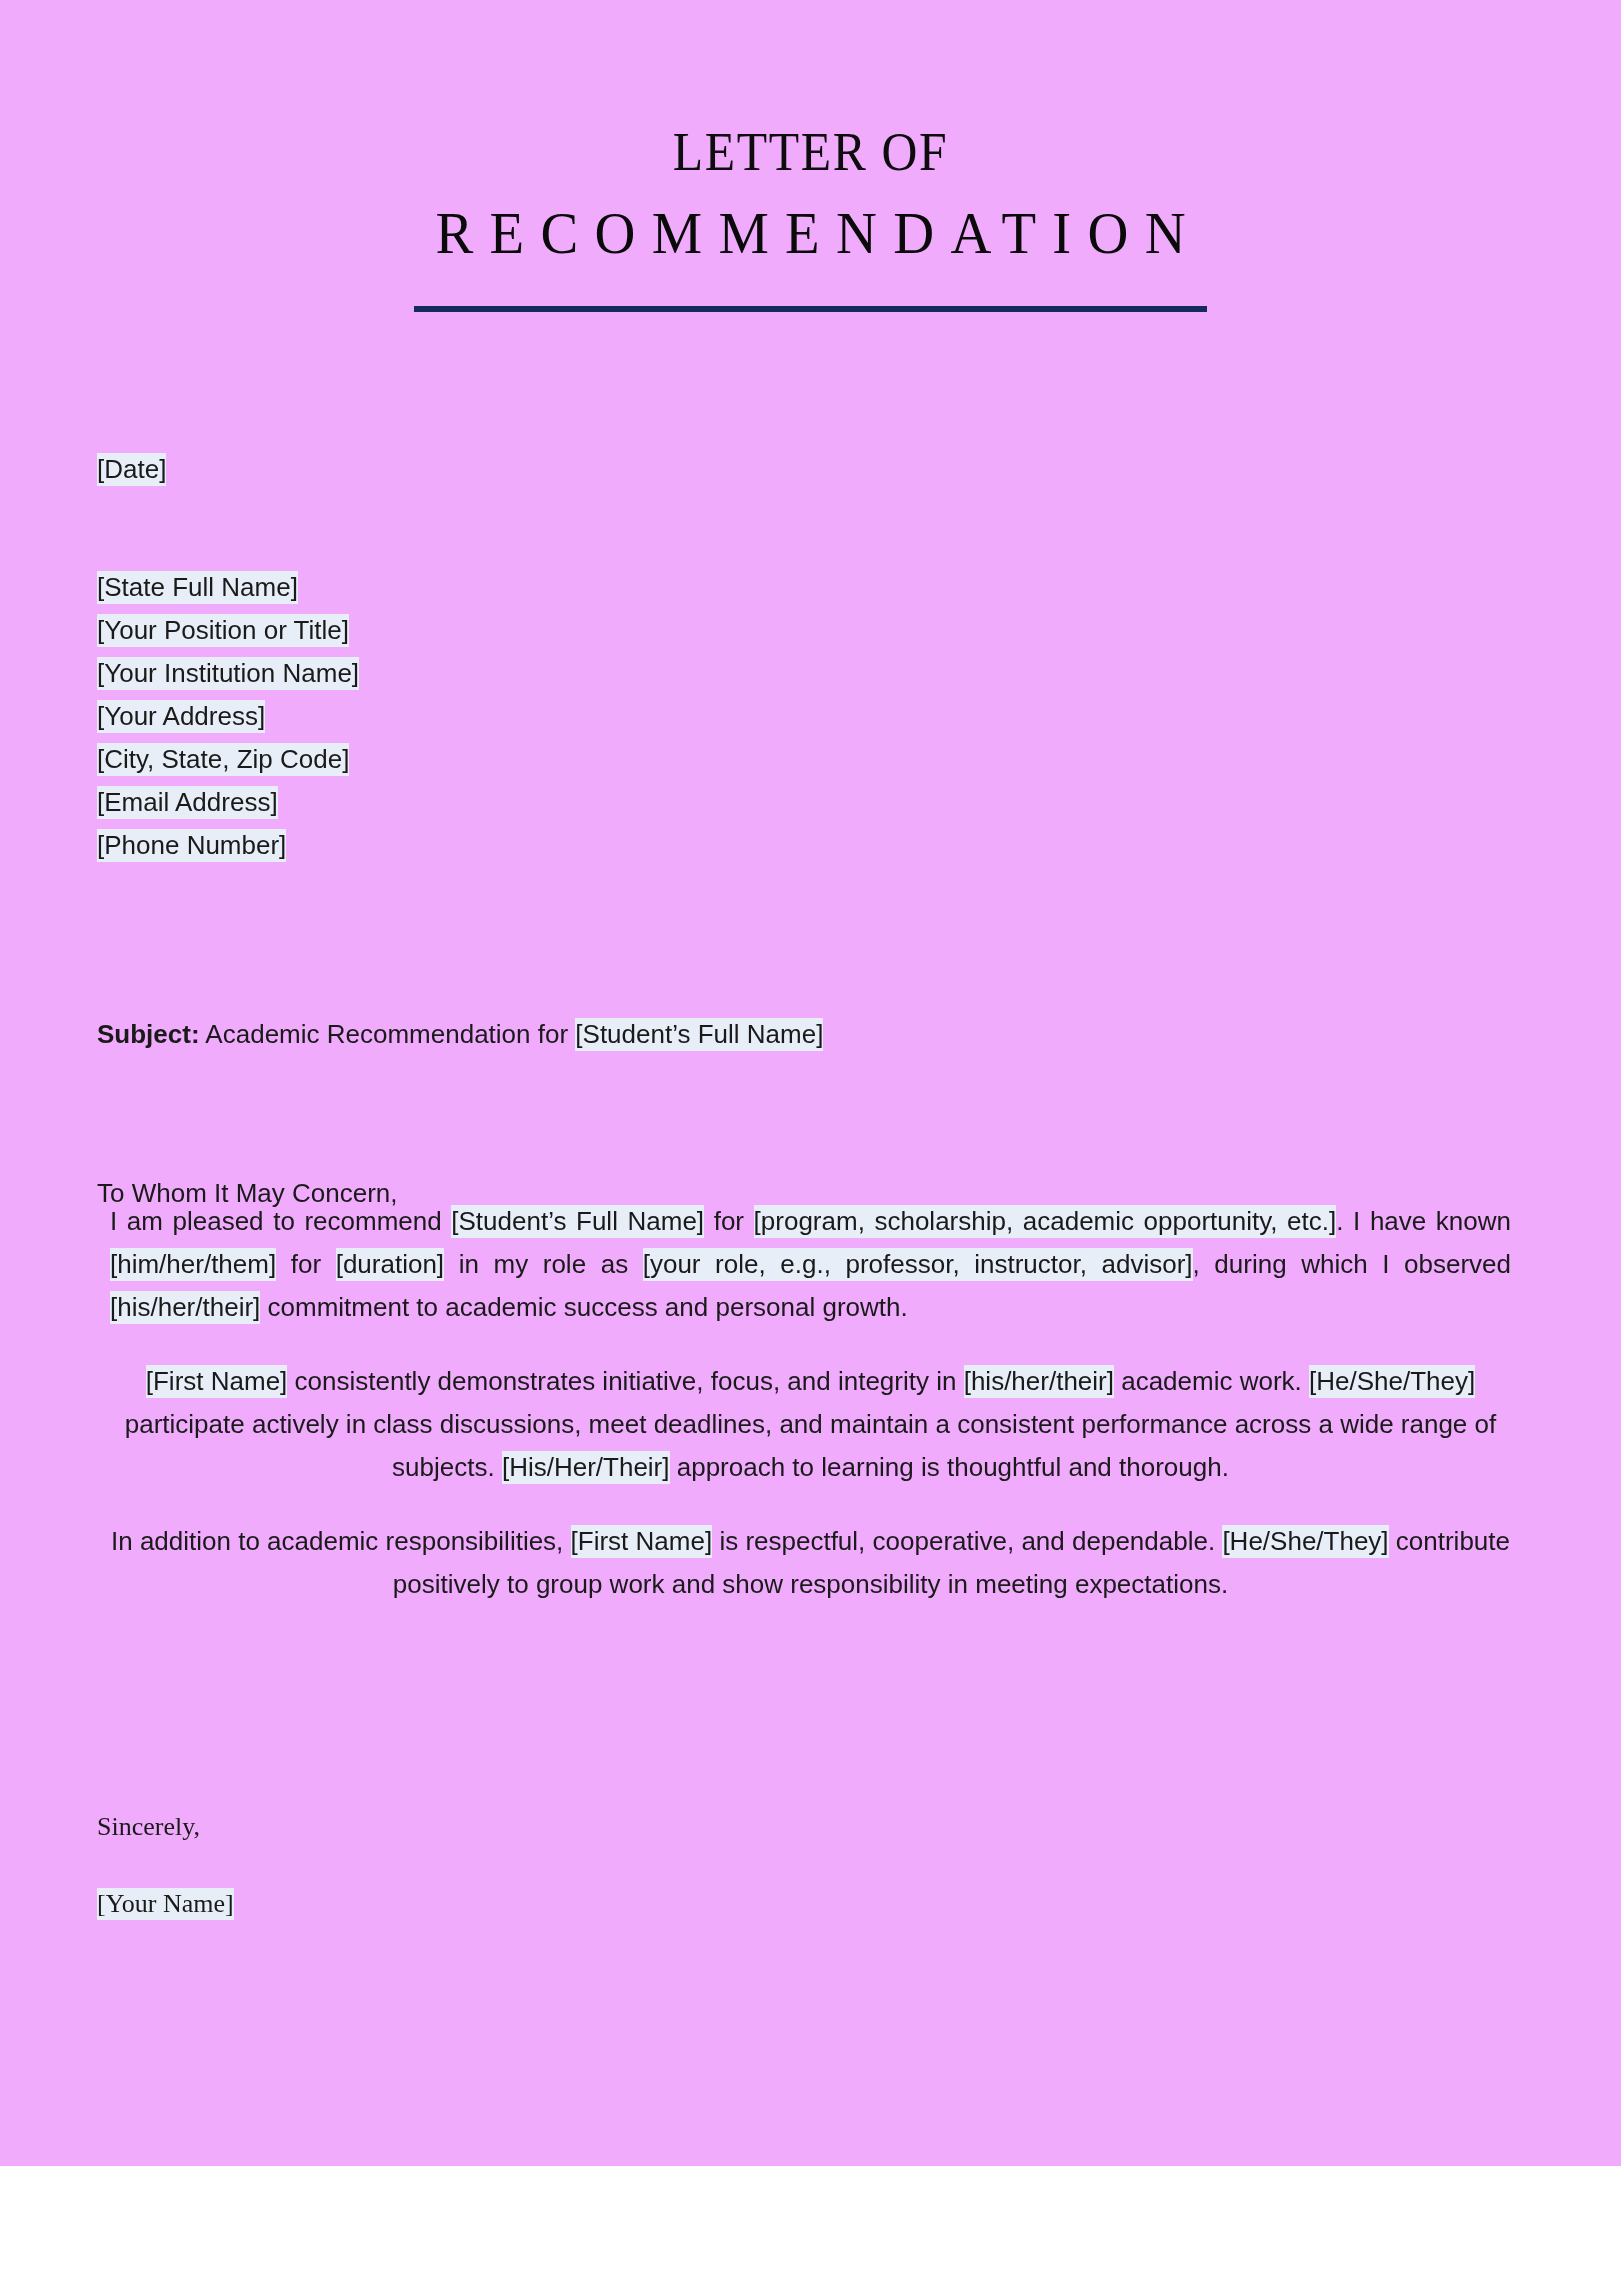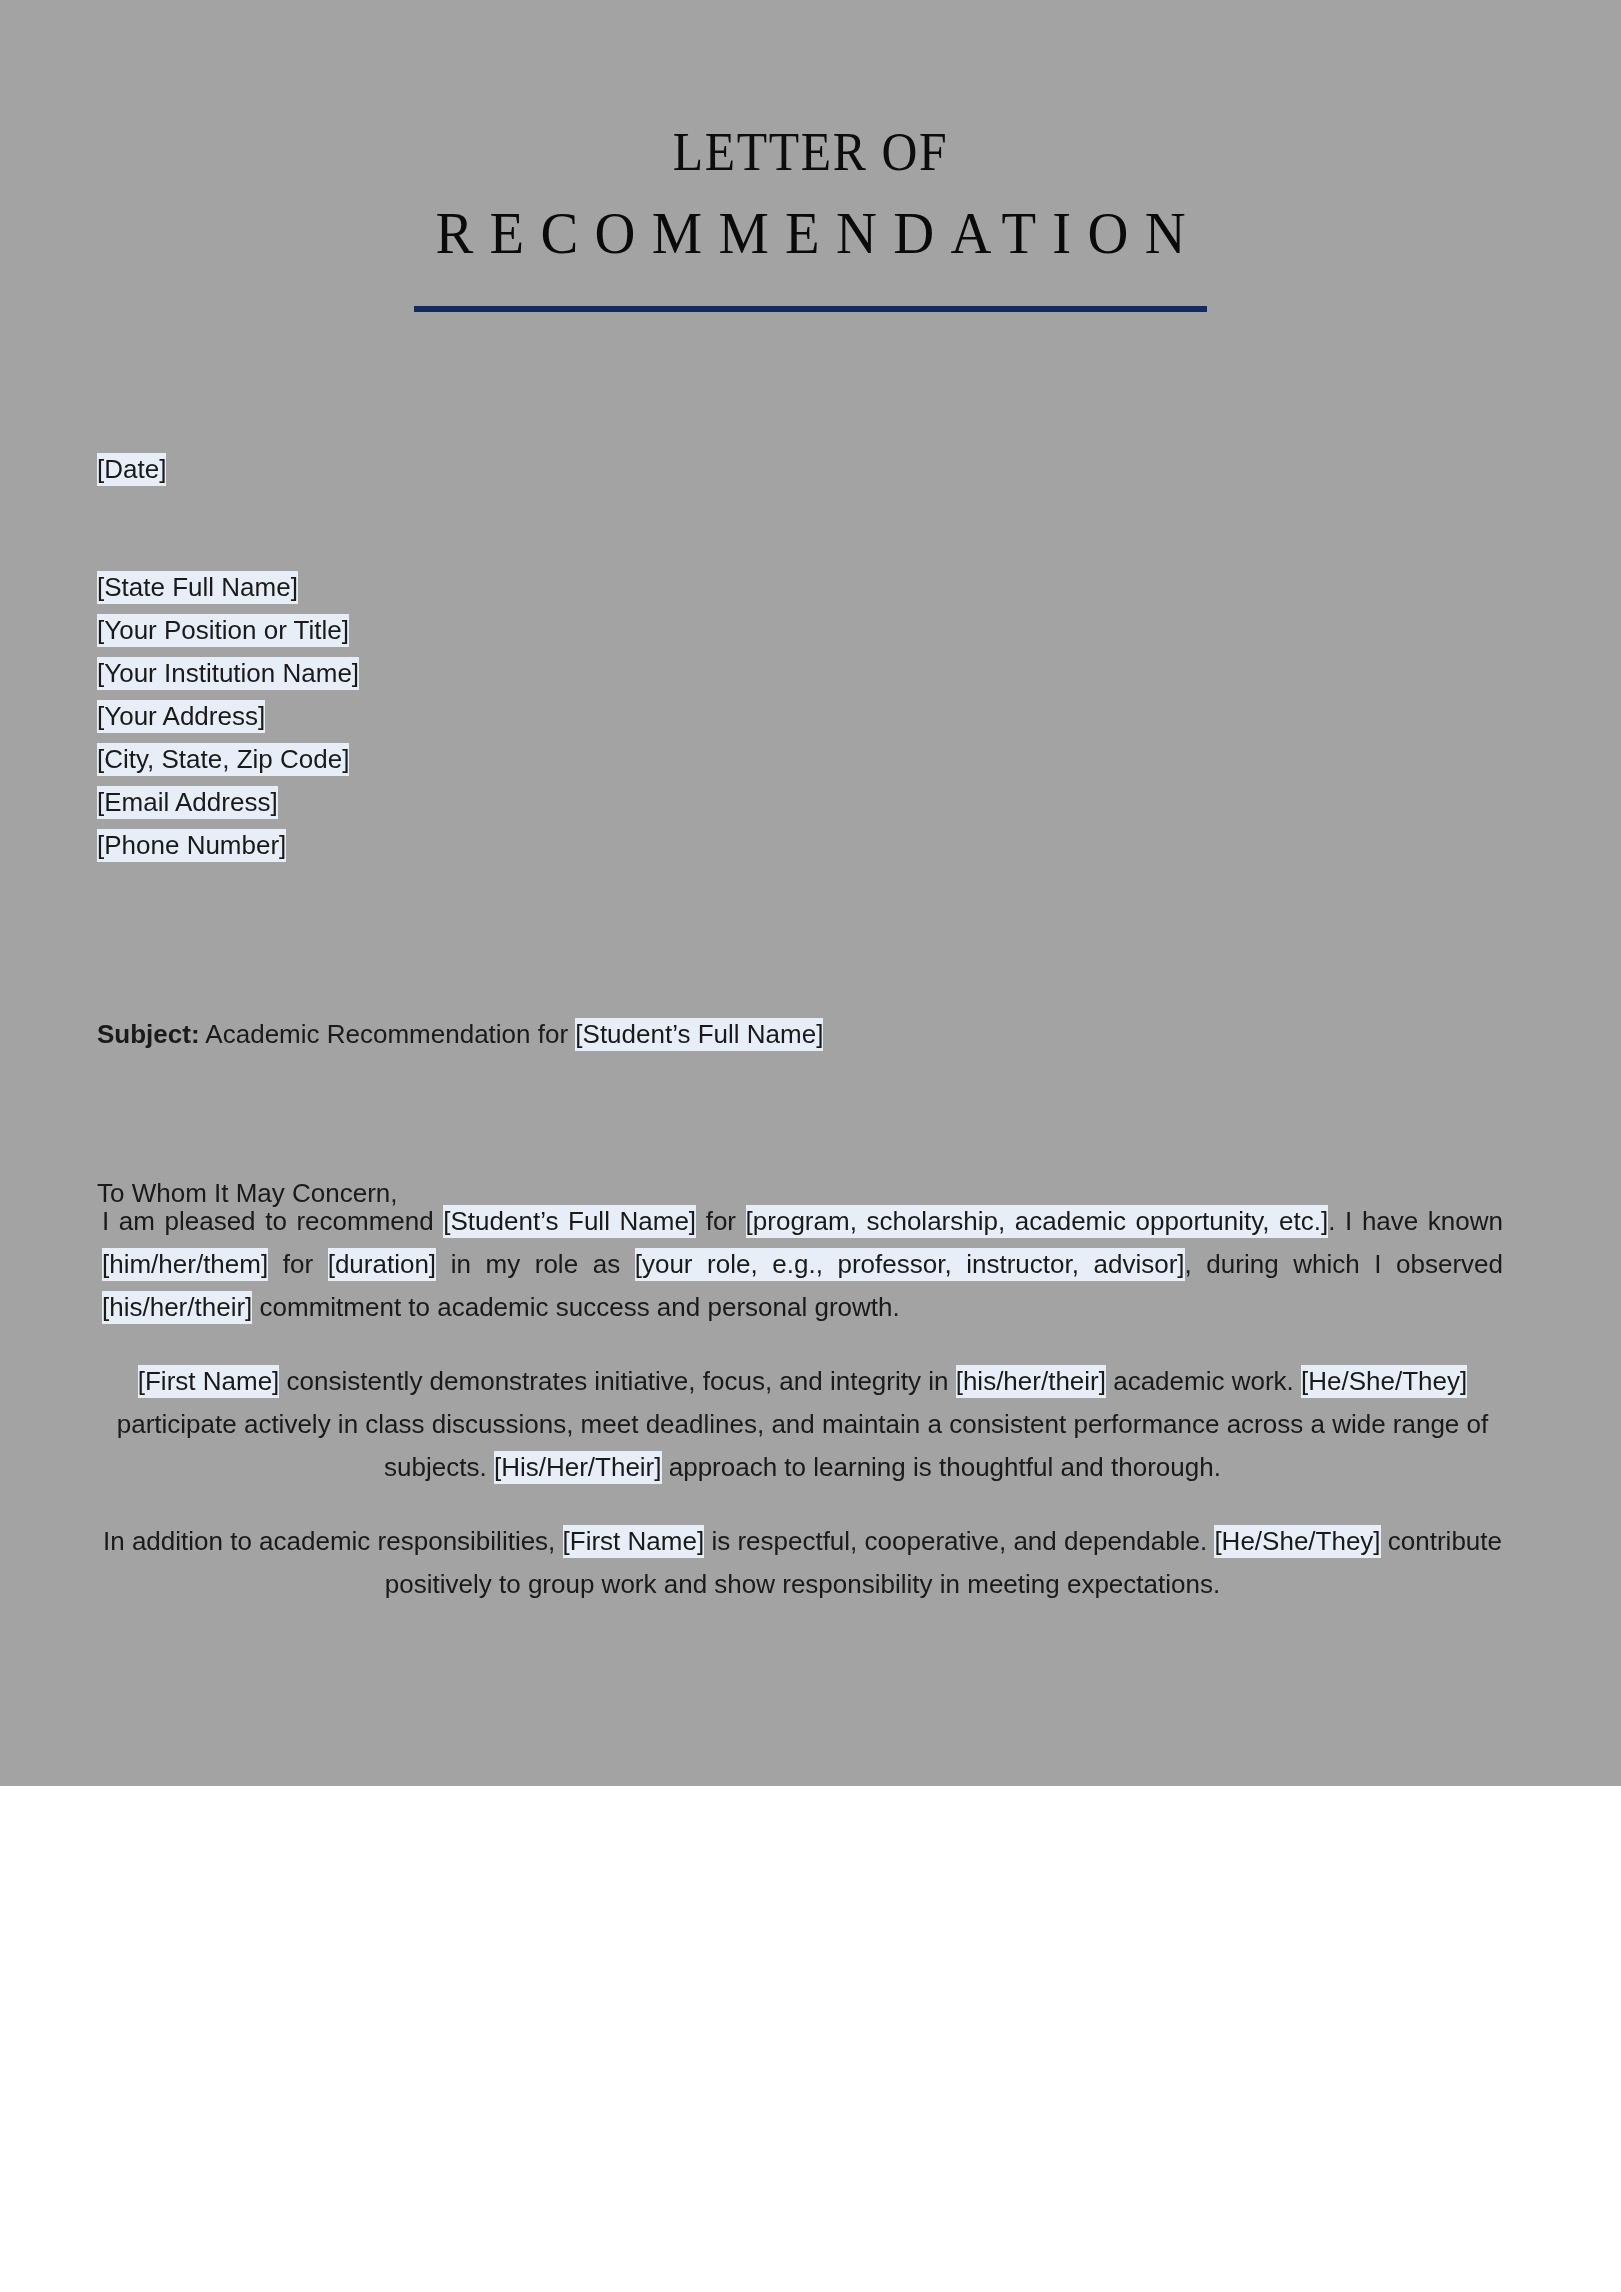--- a/index.html
+++ b/index.html
@@ -11,22 +11,22 @@
     width: 1621px;
     height: 2293px;
     font-family: "Liberation Sans", sans-serif;
     color: #111111;
     -webkit-font-smoothing: antialiased;
   }
 
   .page {
     position: relative;
     width: 1621px;
-    height: 1786px;
-    background: #a3a3a3;
+    height: 2166px;
+    background: #f0abfc;
     box-sizing: border-box;
     overflow: hidden;
   }
 
   
   .letterhead {
     padding-top: 124px;
     text-align: center;
   }
   .title-line-1 {
@@ -68,21 +68,21 @@
     width: 1401px;
     font-size: 26px;
     line-height: 43px;
     color: #1a1a1a;
   }
 
   .blk-date { position: absolute; top: 448px; left: 0; }
   .blk-sender { position: absolute; top: 566px; left: 0; }
   .blk-subject { position: absolute; top: 1013px; left: 0; }
   .blk-salutation { position: absolute; top: 1172px; left: 0; }
-  .blk-paragraphs { position: absolute; top: 1200px; left: 5px; width: 1401px; }
+  .blk-paragraphs { position: absolute; top: 1200px; left: 13px; width: 1401px; }
   .blk-closing { position: absolute; top: 1805px; left: 0; font-family: Liberation Serif, serif; }
 
   .sender-line { line-height: 43px; white-space: nowrap; }
 
   .subject-label { font-weight: bold; }
 
   p.para {
     margin: 0 0 31px 0;
     line-height: 43px;
     text-align: center;

